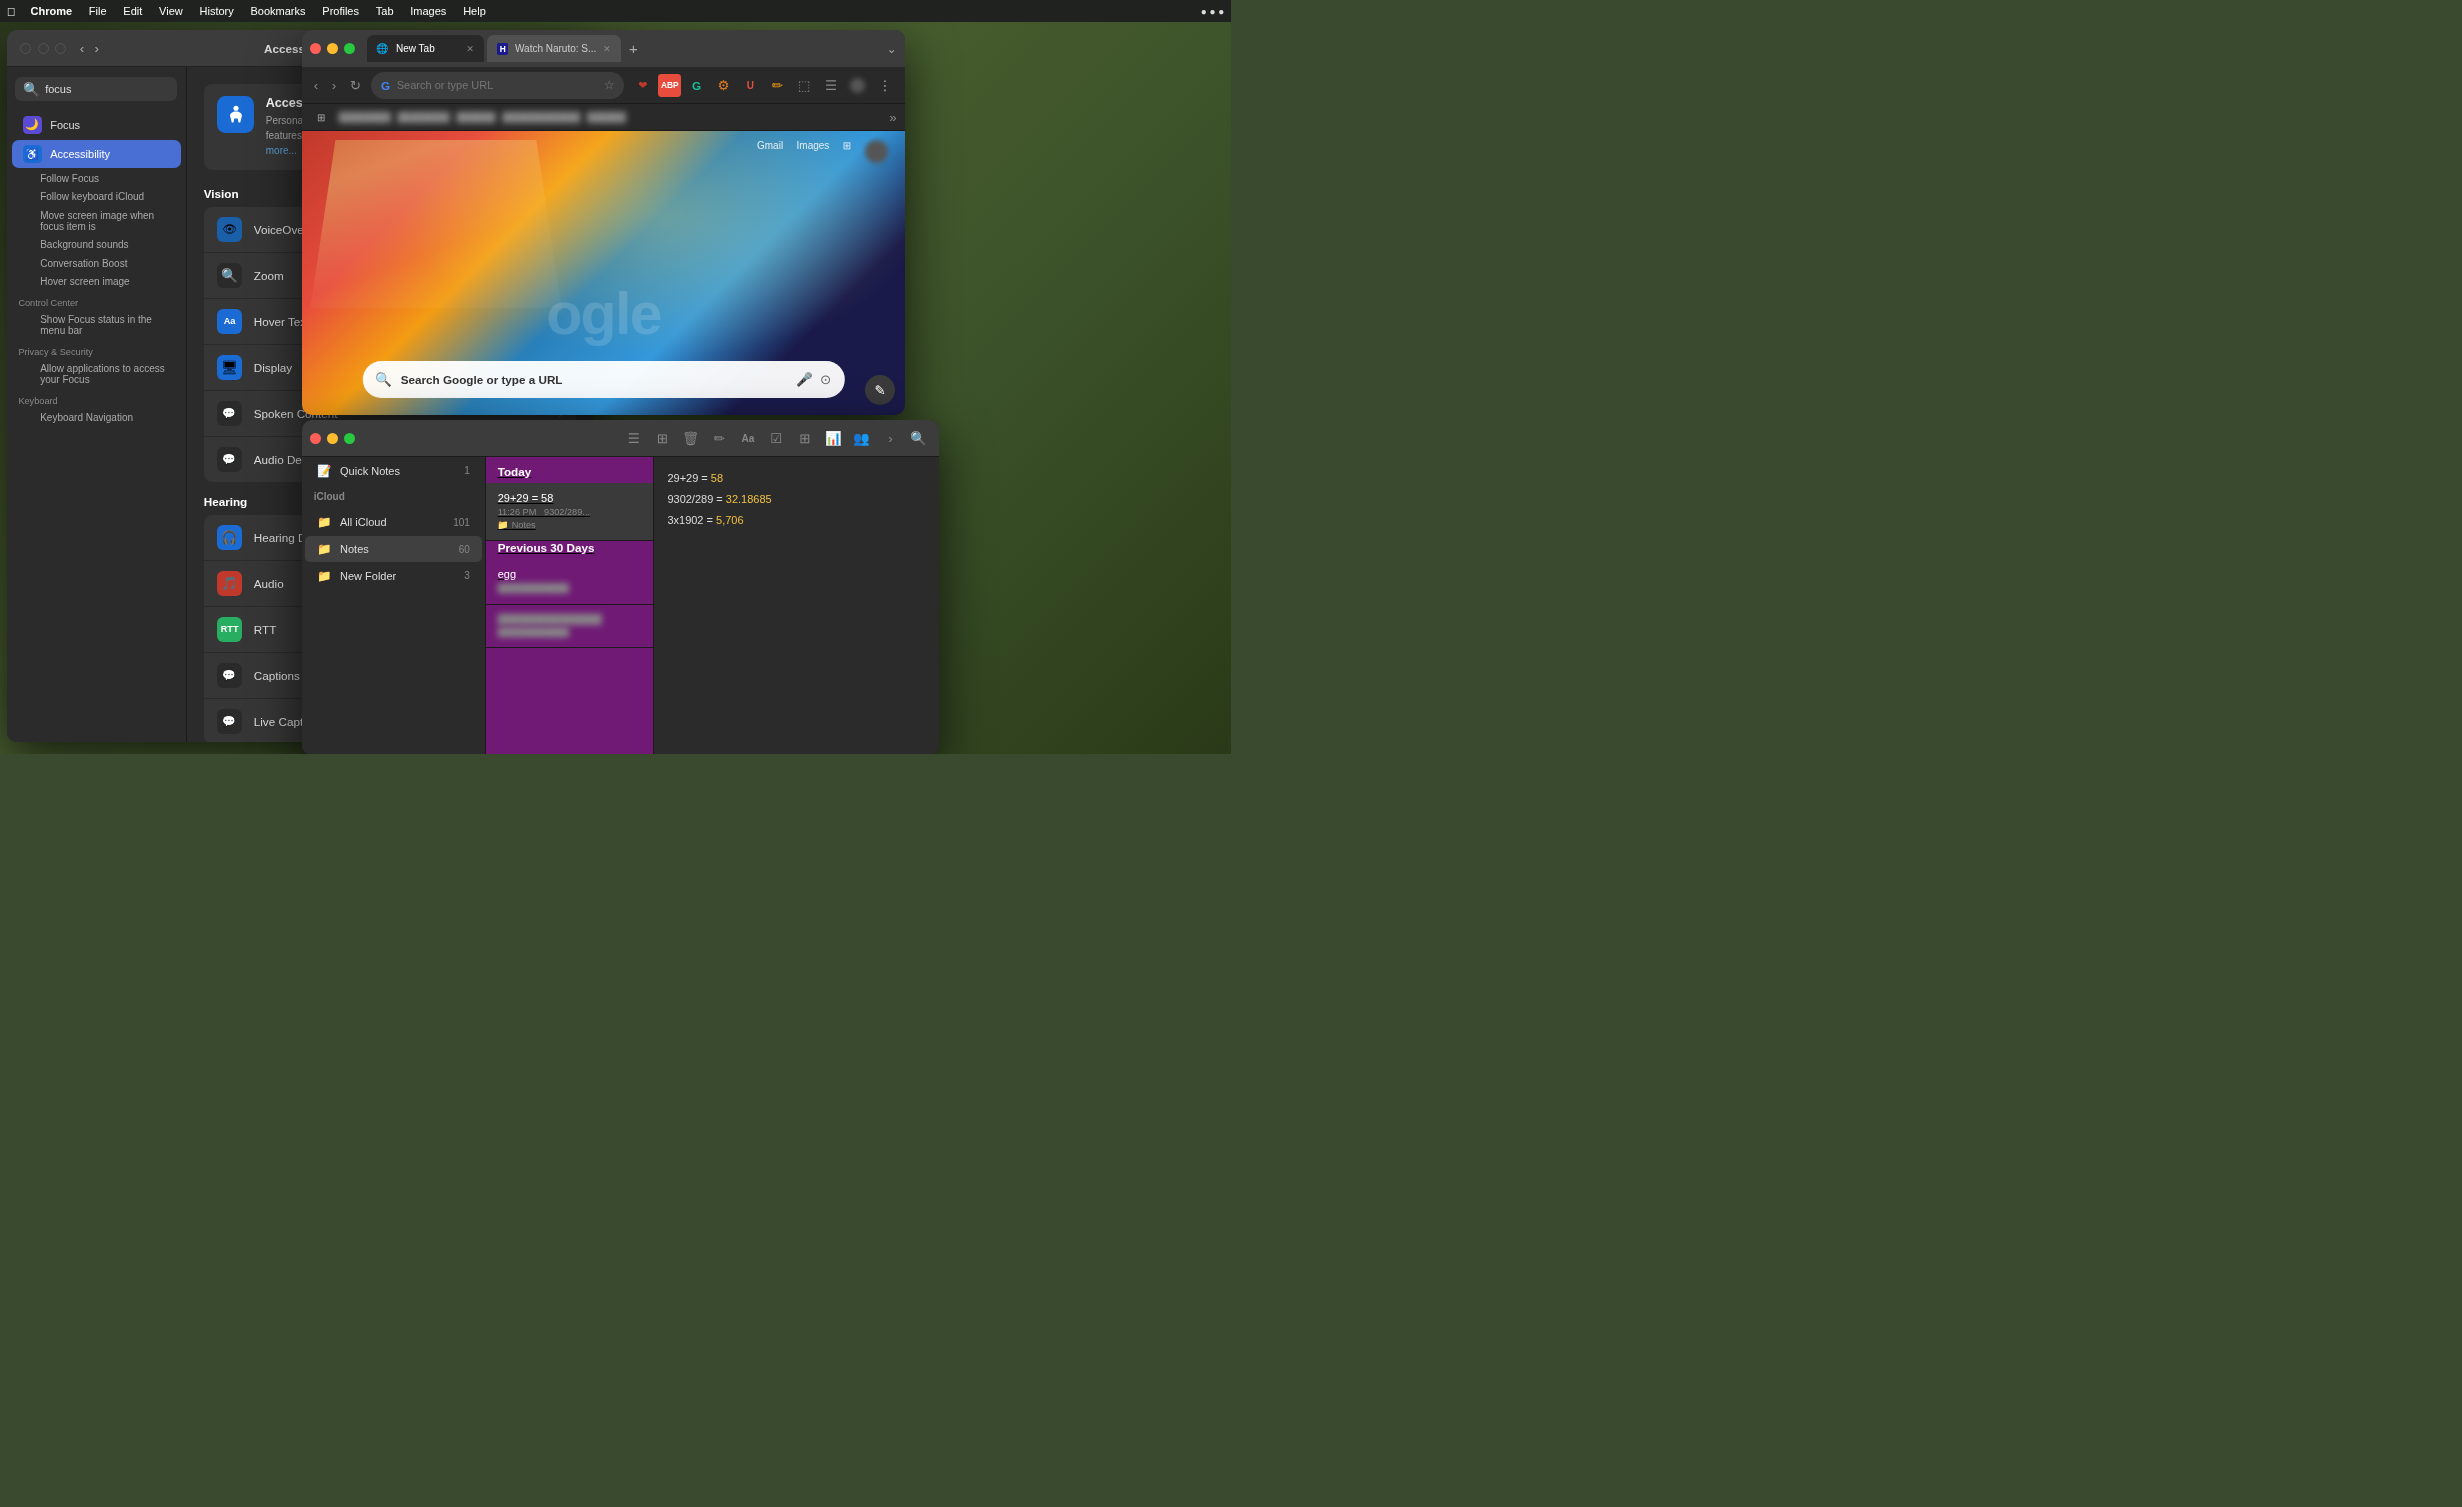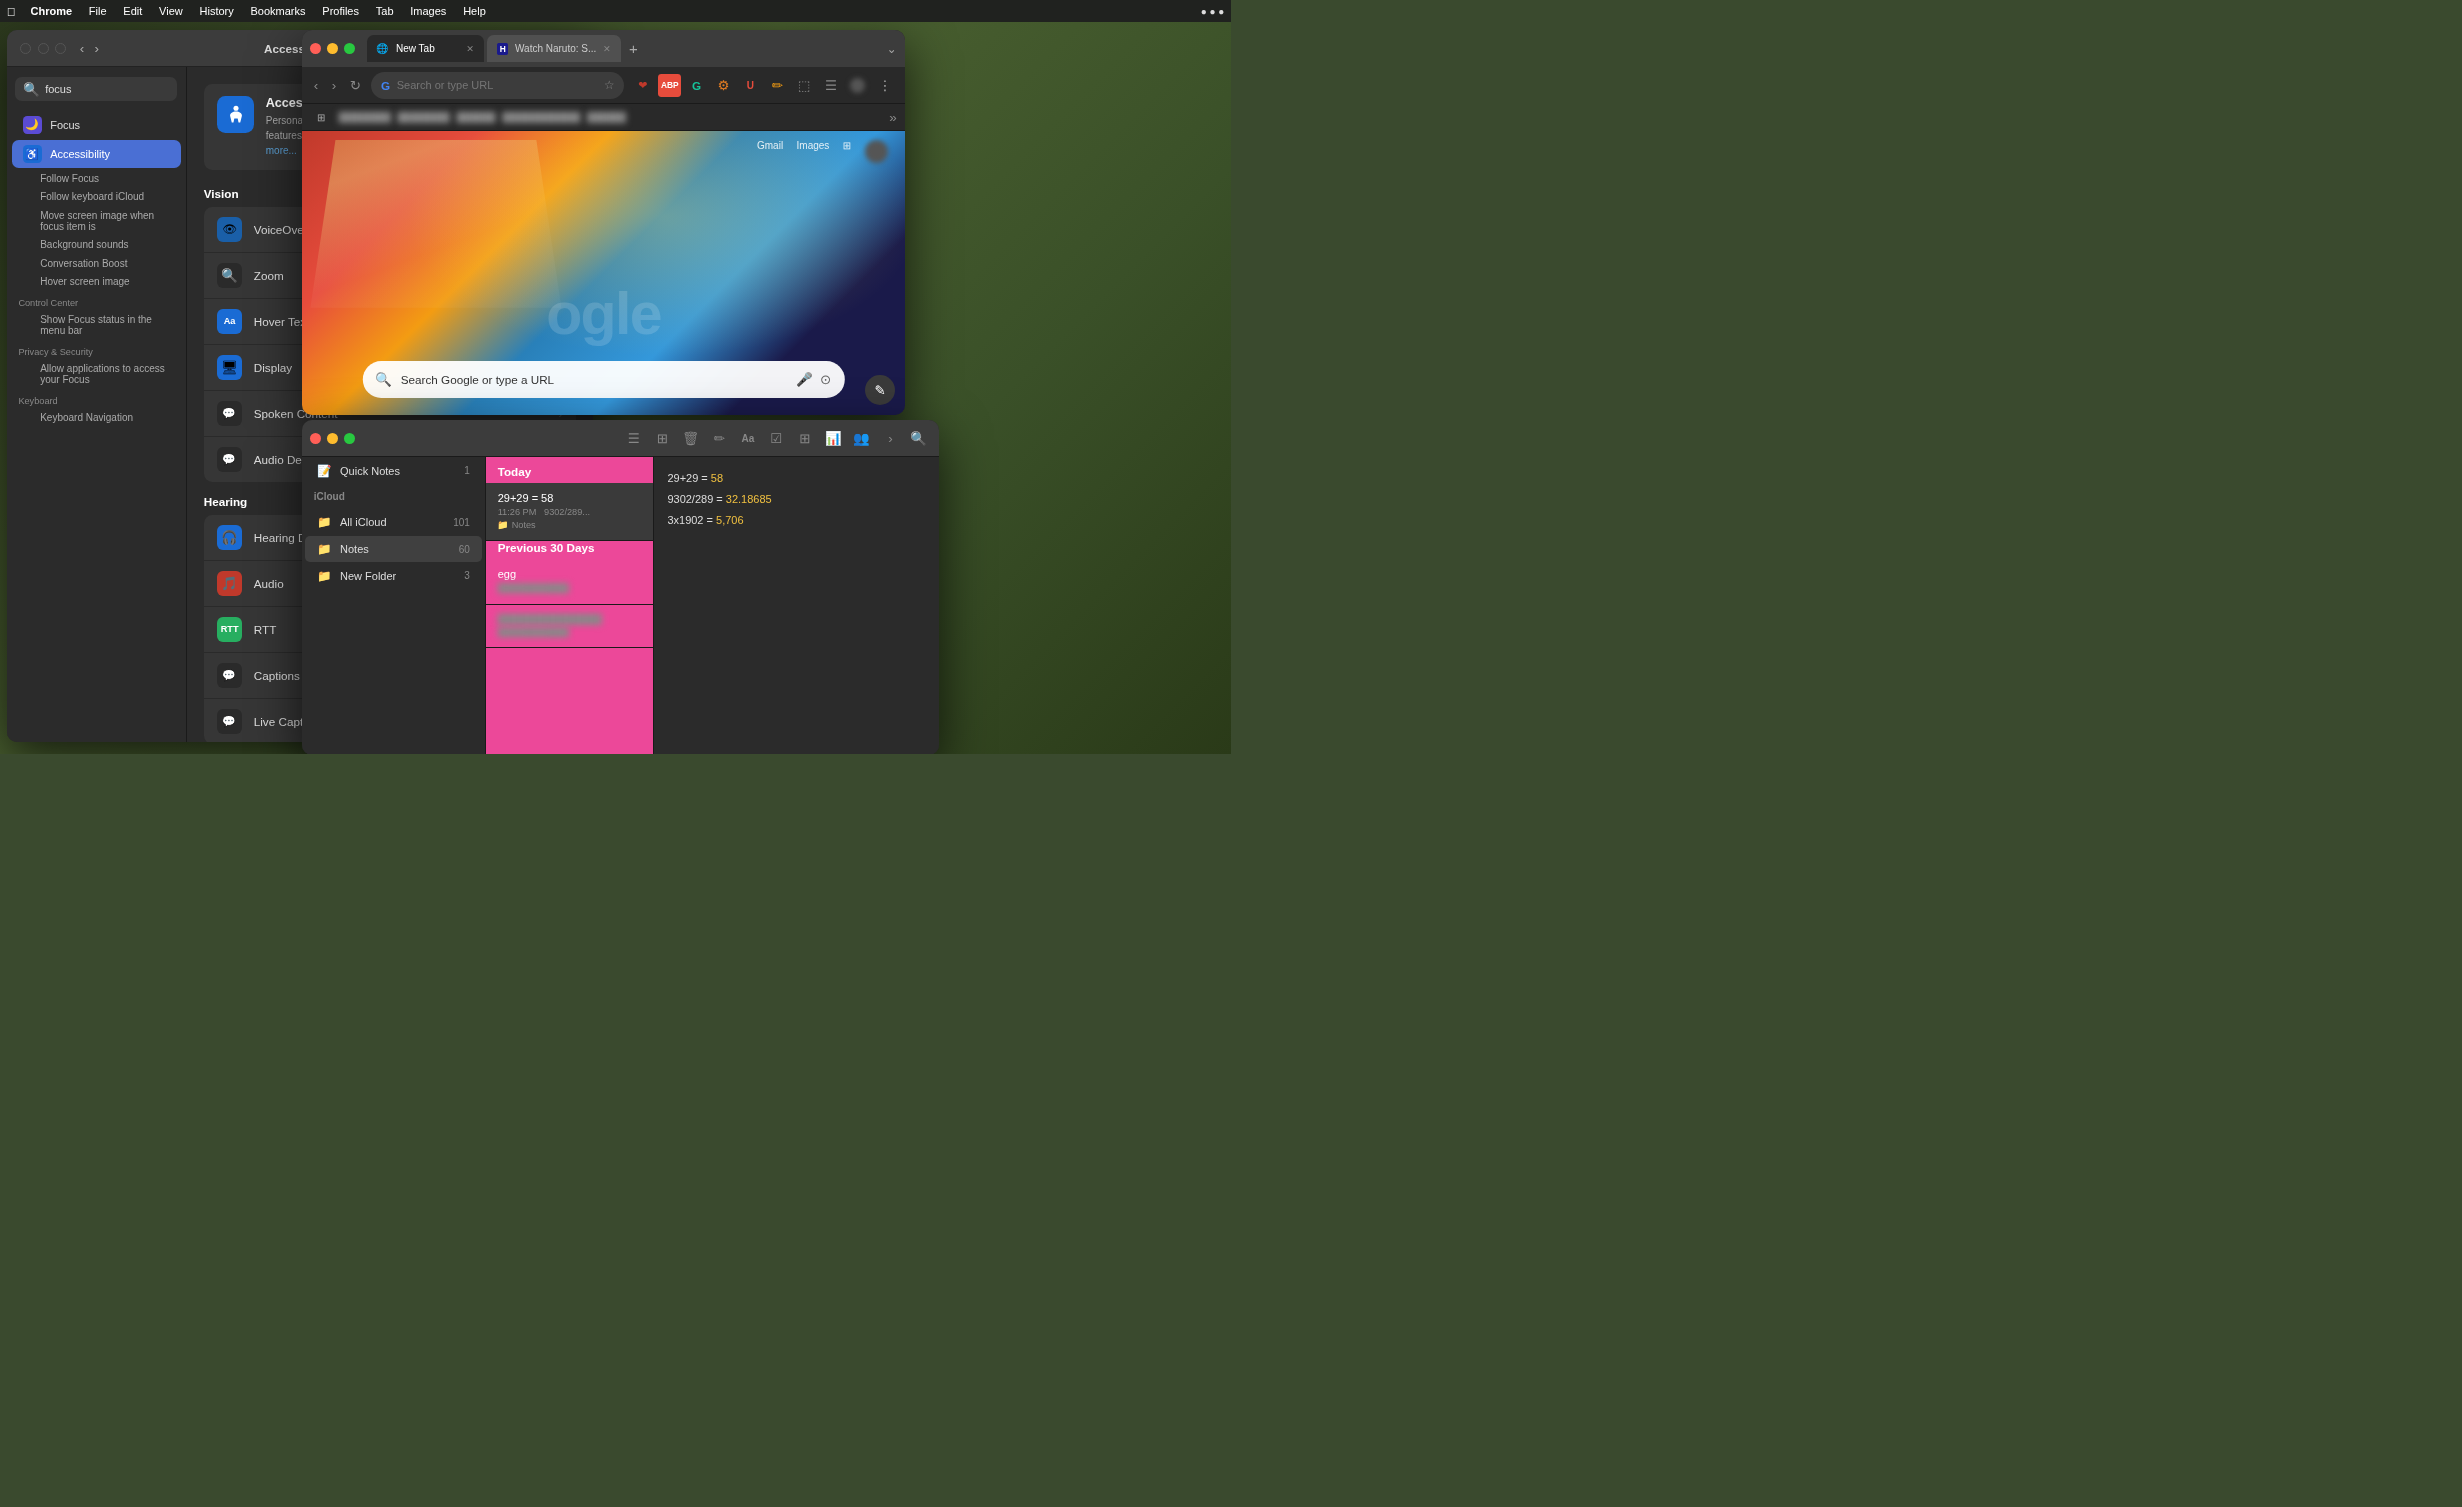--- a/index.html
+++ b/index.html
@@ -467,20 +467,21 @@
       display: flex;
       align-items: center;
       padding: 0 13.4px;
       gap: 8.4px;
     }
     .google-search-icon { color: #888; font-size: 13.4px; }
     .google-search-input {
       flex: 1;
       color: #333;
       font-size: 11.7px;
+      font-weight: bold;
     }
     .google-search-icons { display: flex; gap: 6.7px; color: #666; }
     .edit-btn {
       position: absolute;
       bottom: 10px;
       right: 10px;
       width: 30px;
       height: 30px;
       background: #3a3a3a;
       border-radius: 50%;
@@ -564,24 +565,25 @@
       cursor: pointer;
       border-radius: 5px;
       margin: 0.8px 3.4px;
     }
     .notes-folder-item.active { background: rgba(255,255,255,0.1); }
     .notes-folder-icon { color: #c8a84b; font-size: 11.7px; }
     .notes-folder-label { color: #ddd; font-size: 11px; flex: 1; }
     .notes-folder-count { color: #888; font-size: 10px; }
     .notes-list-panel {
       width: 168px;
-      background: #ec4899;
+      background: #701a75;
       border-right: 0.8px solid #1a1a1a;
       overflow-y: auto;
       flex-shrink: 0;
+      text-decoration: underline;
     }
     .notes-list-header {
       padding: 8.4px 11.7px 5px;
       color: #fff;
       font-size: 11.7px;
       font-weight: 600;
     }
     .notes-list-item {
       padding: 8.4px 11.7px;
       border-bottom: 0.8px solid #1a1a1a;

